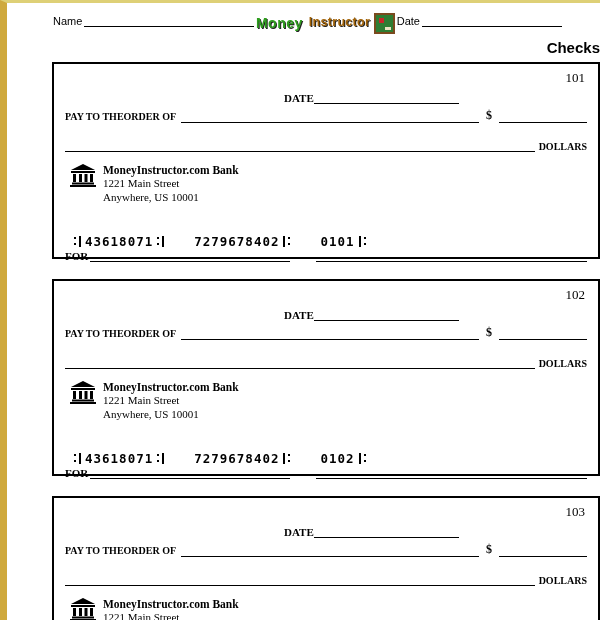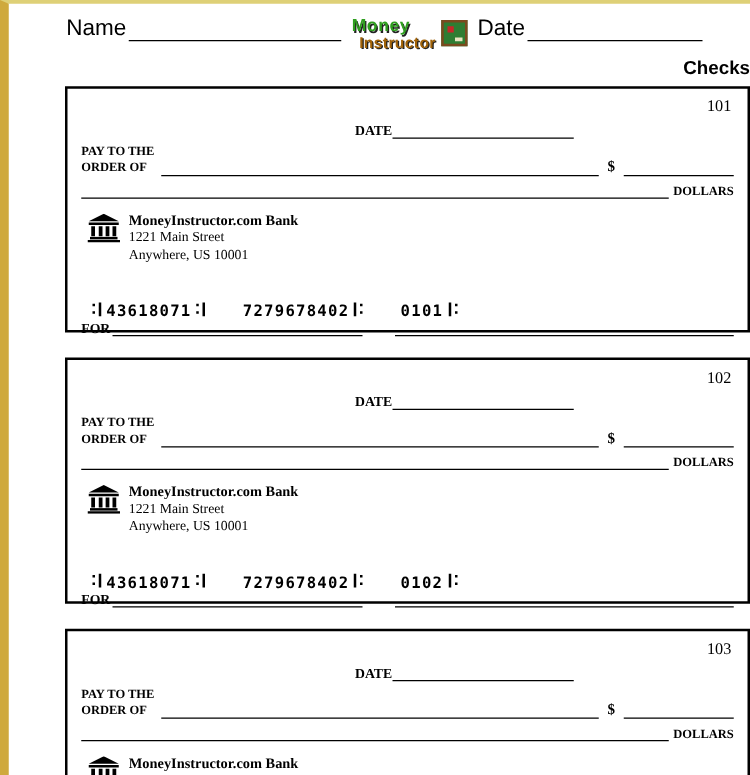--- a/index.html
+++ b/index.html
@@ -7,26 +7,26 @@
     width:600px;height:620px;overflow:hidden;background:#fff;
     font-family:"Liberation Sans",sans-serif;color:#000;
   }
   .page{
     box-sizing:border-box;width:600px;height:620px;
     border-left:7px solid #cfa93d;border-top:3px solid #ded077;
     background:#fff;overflow:hidden;
   }
   
   .header{display:flex;align-items:flex-start;padding:9px 38px 0 46px;}
-  .field{display:flex;align-items:flex-end;font-size:18px;gap:2px;}
+  .field{display:flex;align-items:flex-end;font-size:11px;gap:2px;}
   .line{display:inline-block;height:14px;border-bottom:1.3px solid #000;}
   .w145{width:145px}.w170{width:170px}.w140{width:140px}.w88{width:88px}.w200{width:200px}
   .flex{flex:1}
   .logo{display:flex;align-items:center;gap:4px;margin:0 auto;padding-top:1px;}
-  .logo-text{display:flex;flex-direction:column;line-height:1.05;align-items:flex-start;}
+  .logo-text{display:flex;line-height:1.05;align-items:flex-start;}
   .logo-money{
     color:#2f9e1f;font-weight:bold;font-size:14px;letter-spacing:.5px;
     text-shadow:1px 1px 0 #222;
   }
   .logo-instructor{
     color:#a16207;font-weight:bold;font-size:12.5px;letter-spacing:.3px;
     text-shadow:1px 1px 0 #222;margin-left:6px;
   }
   .logo-graphic{
     width:17px;height:17px;background:#2e7d32;border:2px solid #7a4a1e;
@@ -47,21 +47,21 @@
   .check{
     box-sizing:border-box;position:relative;width:548px;height:197px;
     margin:0 0 20px 45px;border:2px solid #000;background:#fff;
     font-family:"Liberation Serif",serif;
   }
   .check:first-of-type{margin-top:14px;}
   .check-number{position:absolute;top:6px;right:13px;font-size:13px;}
   .lbl{font-weight:bold;}
   .row-date{position:absolute;top:25px;left:230px;display:flex;align-items:flex-end;font-size:11px;}
   .row-pay{position:absolute;top:44px;left:11px;right:11px;display:flex;align-items:flex-end;gap:5px;}
-  .pay-label{display:flex;flex-direction:column;font-weight:bold;font-size:10px;line-height:1.3;}
+  .pay-label{display:flex;flex-direction:row;font-weight:bold;font-size:10px;line-height:1.3;}
   .dollar{font-size:12px;font-weight:bold;padding:0 2px;}
   .row-dollars{position:absolute;top:73px;left:11px;right:11px;display:flex;align-items:flex-end;gap:4px;font-size:10px;}
   .row-bank{position:absolute;top:100px;left:16px;display:flex;gap:7px;align-items:flex-start;}
   .bank-name{font-weight:bold;font-size:11.5px;}
   .bank-addr{font-size:11px;line-height:1.3;}
   .row-for{position:absolute;top:151px;left:11px;right:11px;display:flex;align-items:flex-end;font-size:11px;margin-top:32px;}
   .row-for .line{margin-left:2px;}
   .spacer{width:24px;}
   .row-micr{
     position:absolute;top:170px;left:16px;display:flex;align-items:center;

